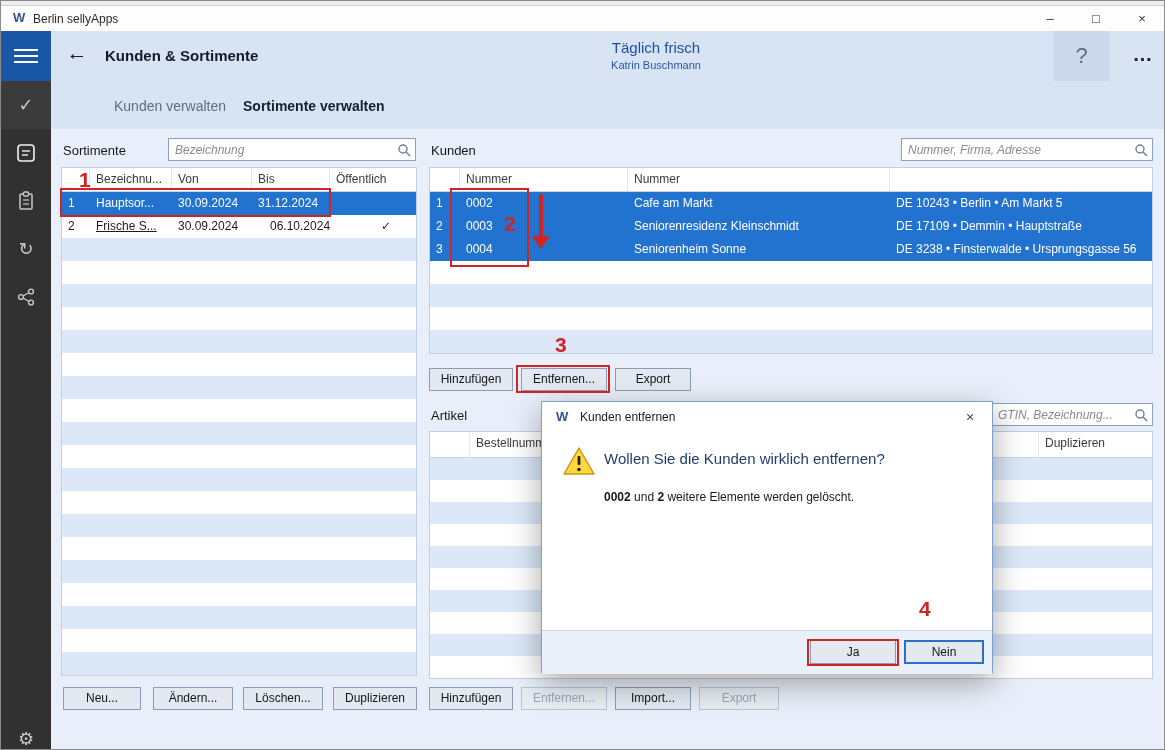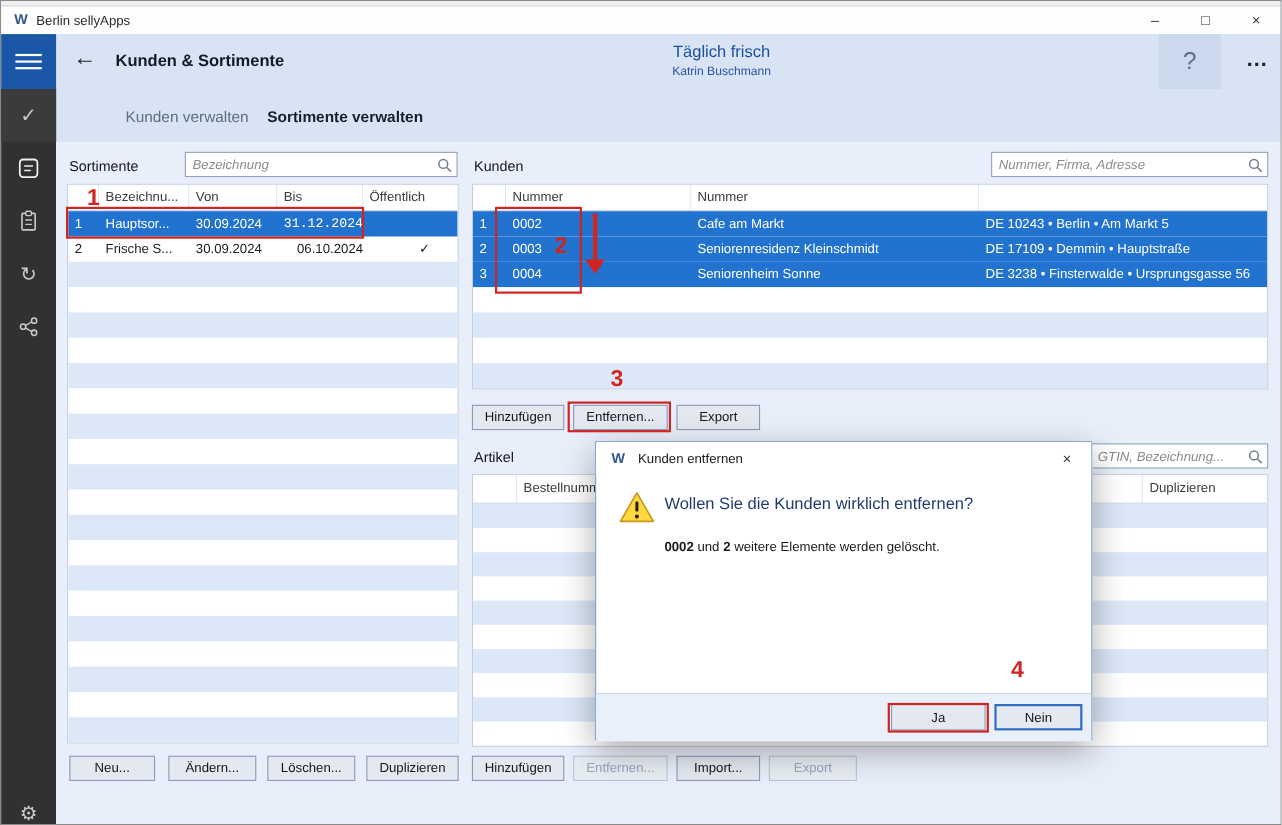--- a/index.html
+++ b/index.html
@@ -196,26 +196,26 @@
         <div class="t-hcell" style="width: 28px;"></div>
         <div class="t-hcell" style="width: 82px;">Bezeichnu...</div>
         <div class="t-hcell" style="width: 80px;">Von</div>
         <div class="t-hcell" style="width: 78px;">Bis</div>
         <div class="t-hcell" style="width: 88px;">Öffentlich</div>
       </div>
       <div class="t-row sel" style="height: 23px;">
         <div class="t-cell" style="width: 28px;">1</div>
         <div class="t-cell" style="width: 82px;">Hauptsor...</div>
         <div class="t-cell" style="width: 80px;">30.09.2024</div>
-        <div class="t-cell" style="width: 78px; font-family: Liberation Mono, monospace;">31.12.2024</div>
+        <div class="t-cell" style="width: 78px;">31.12.2024</div>
         <div class="t-cell" style="width: 88px; text-align: center;"></div>
       </div>
       <div class="t-row" style="height: 23px;">
         <div class="t-cell" style="width: 28px;">2</div>
-        <div class="t-cell" style="width: 82px;">Frische S...</div>
+        <div class="t-cell" style="width: 82px; text-decoration: underline;">Frische S...</div>
         <div class="t-cell" style="width: 80px;">30.09.2024</div>
         <div class="t-cell" style="width: 78px; margin-left: 12px;">06.10.2024</div>
         <div class="t-cell" style="width: 88px; text-align: center;">✓</div>
       </div>
       <div class="t-row stripe" style="height: 23px;">
         <div class="t-cell" style="width: 28px;"></div>
         <div class="t-cell" style="width: 82px;"></div>
         <div class="t-cell" style="width: 80px;"></div>
         <div class="t-cell" style="width: 78px;"></div>
         <div class="t-cell" style="width: 88px; text-align: center;"></div>

